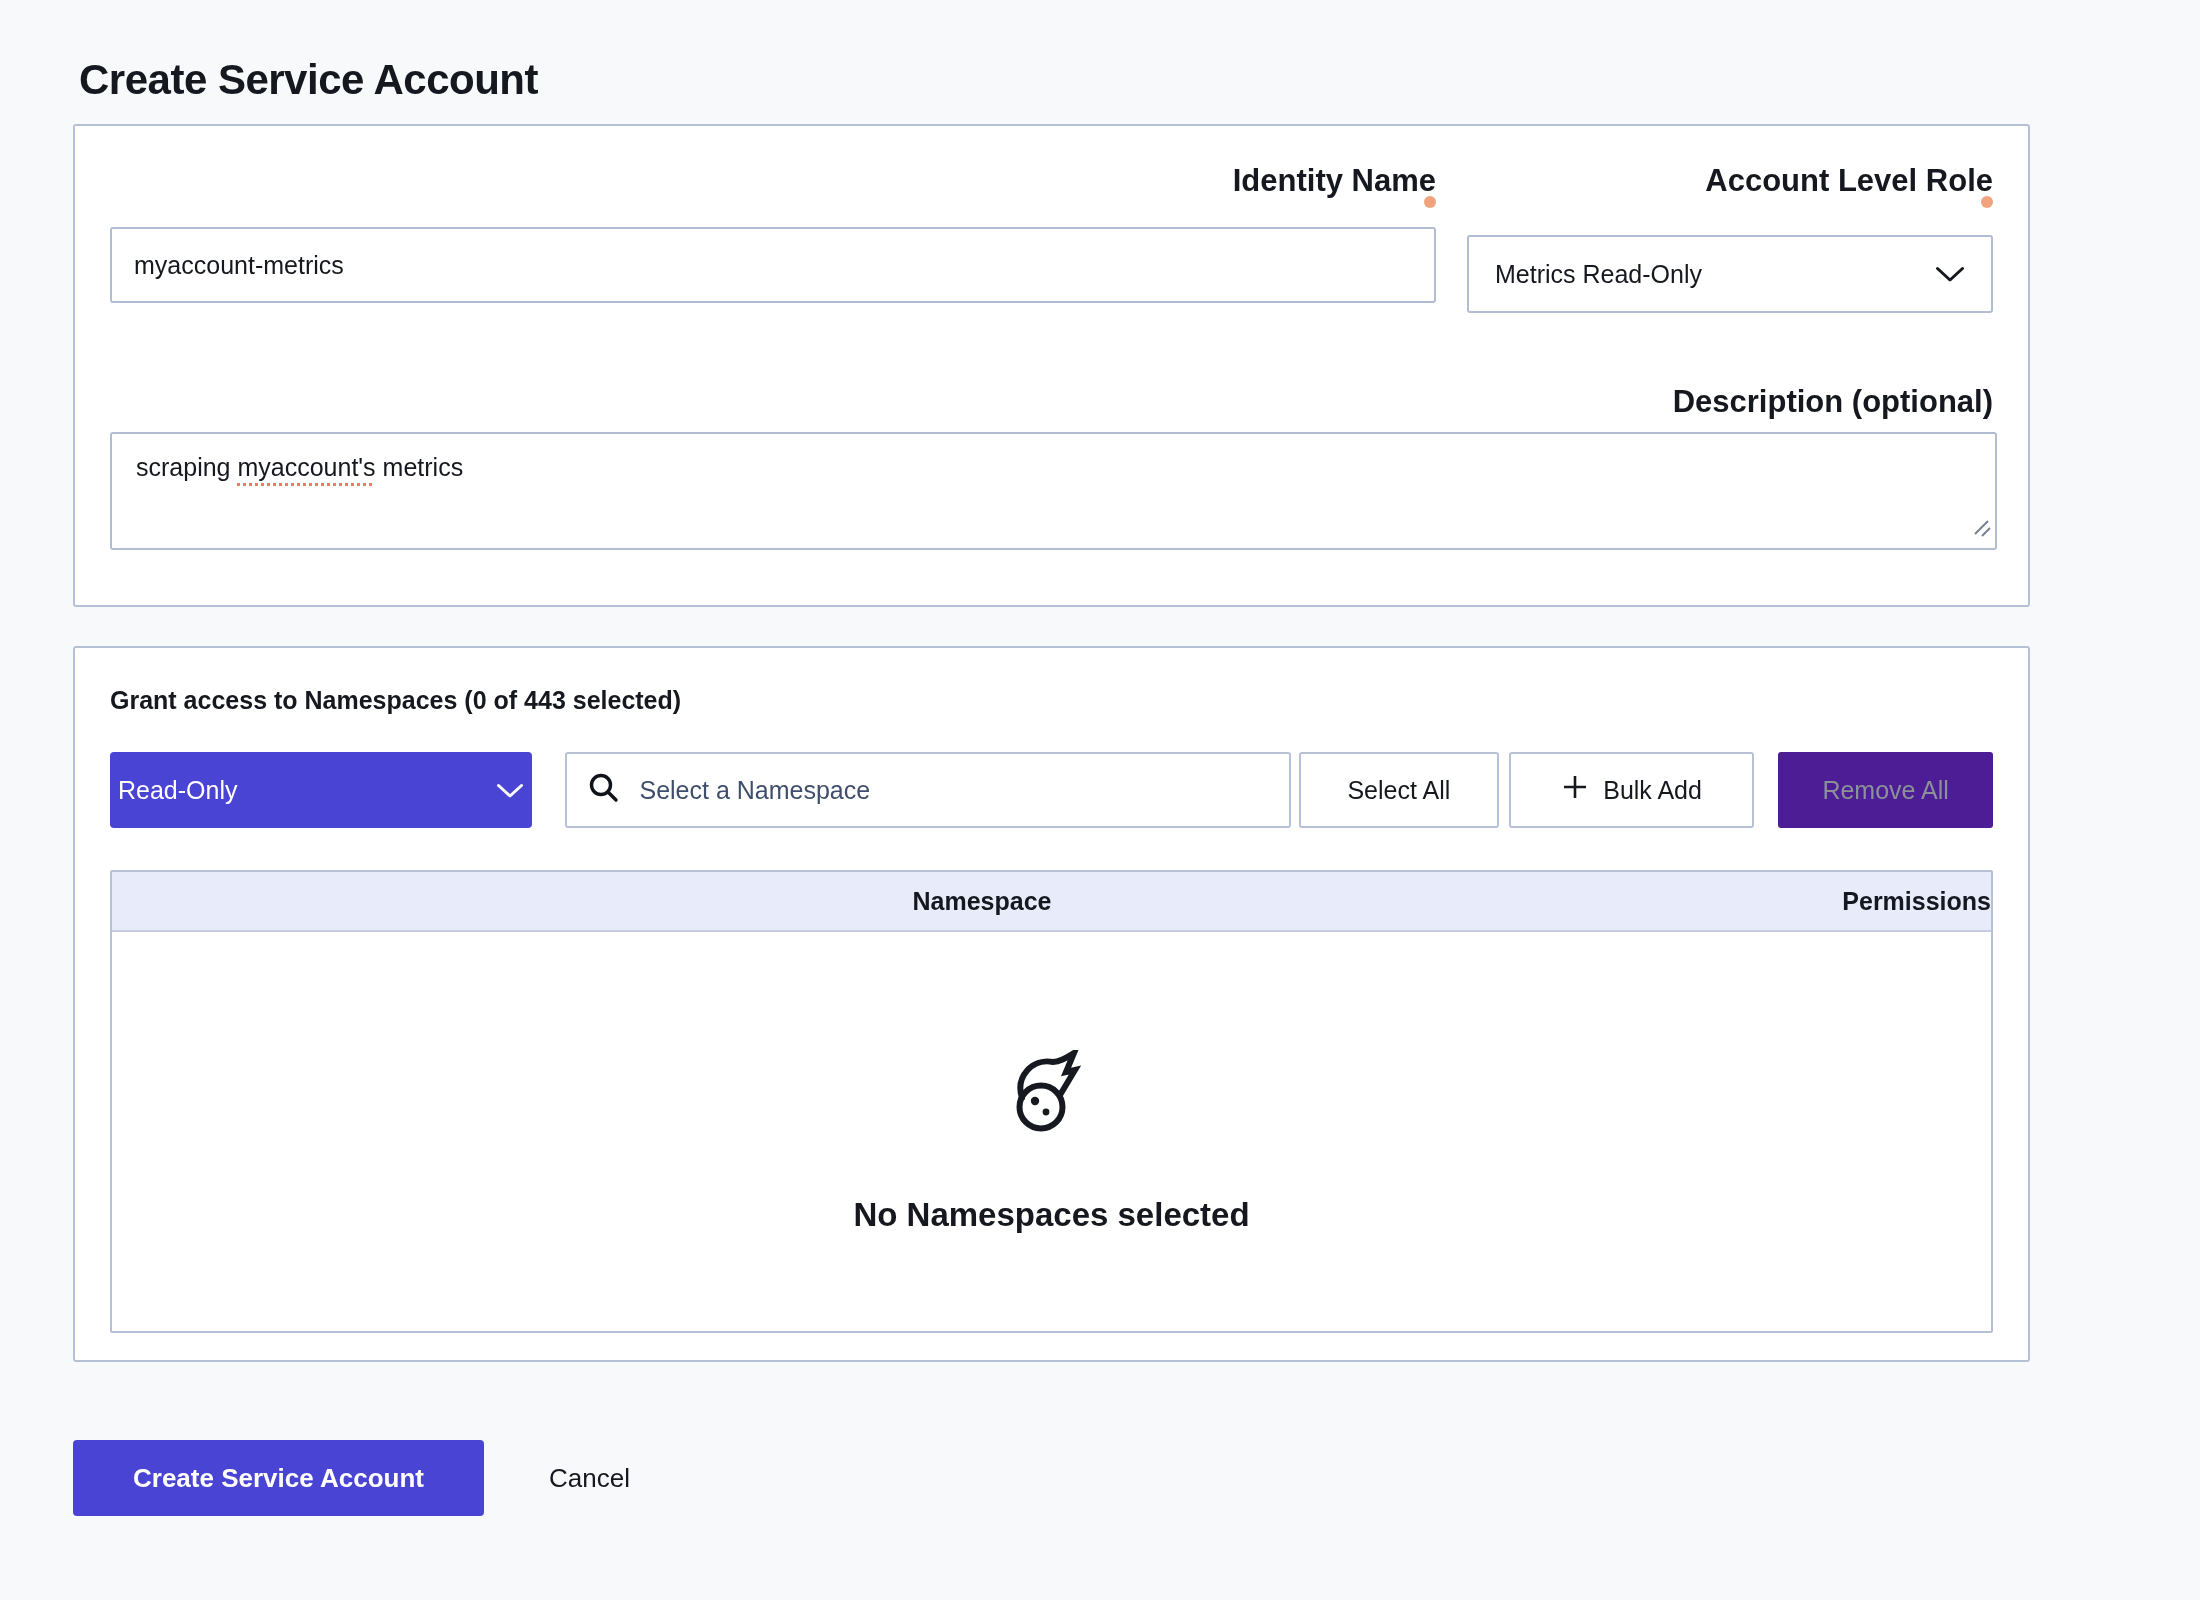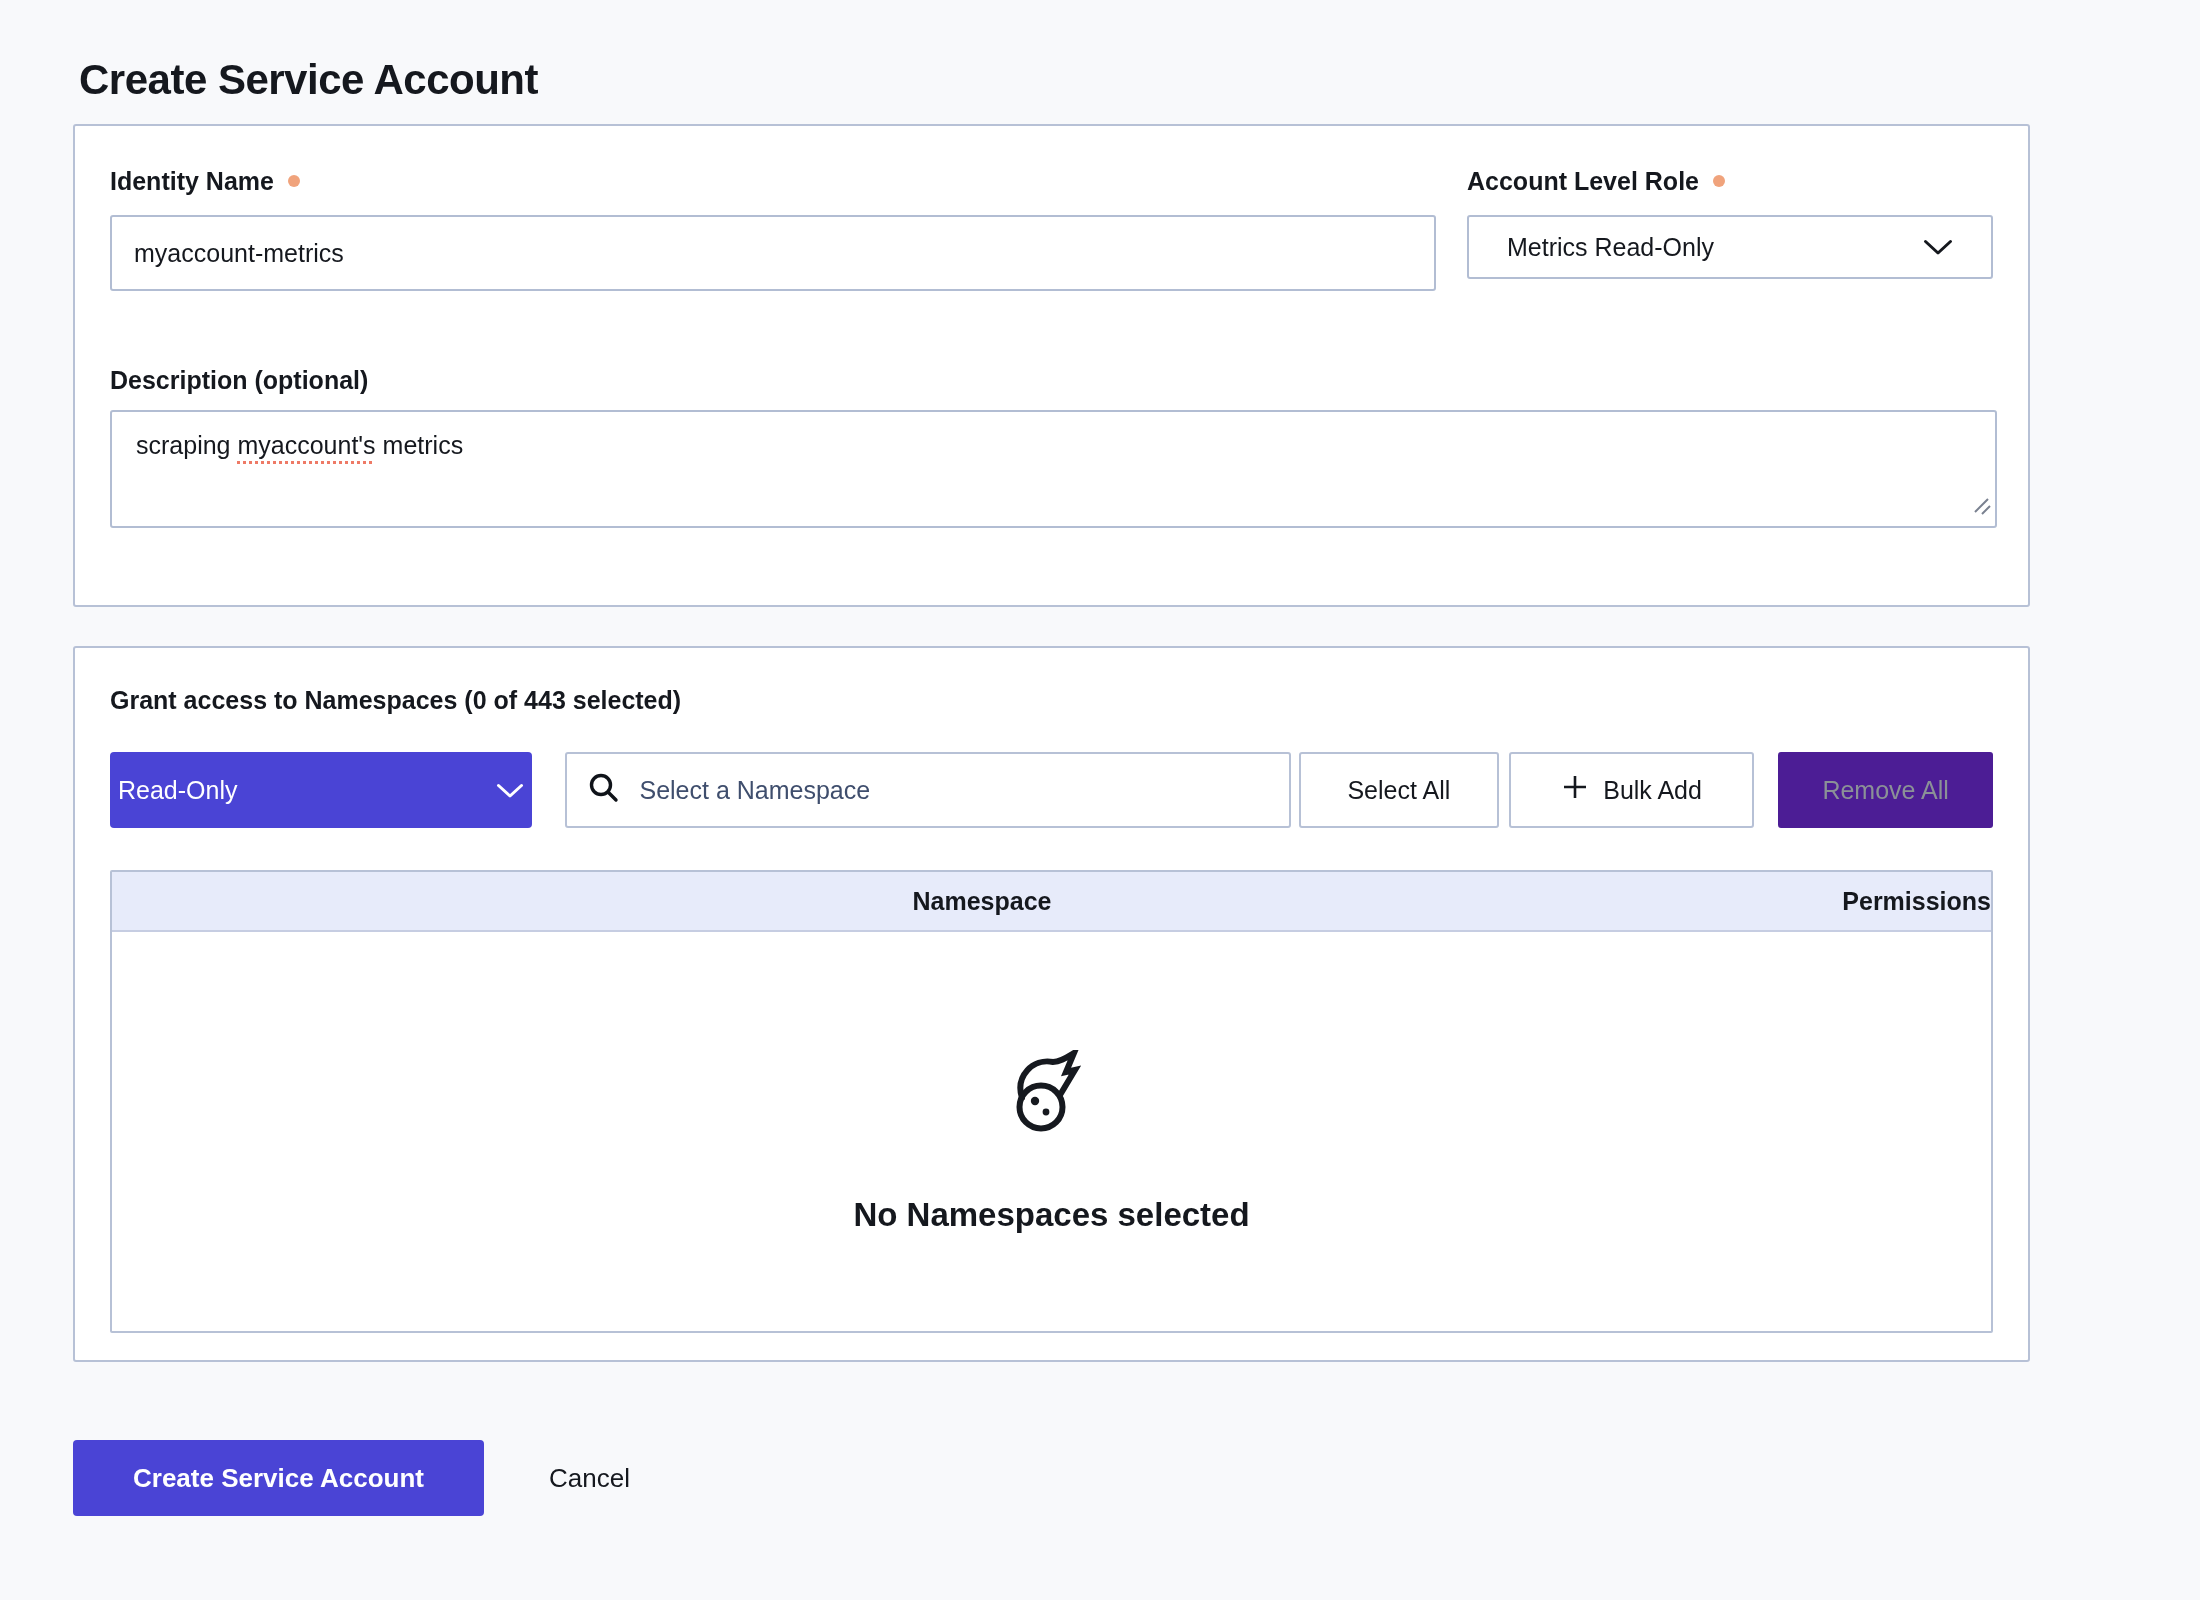--- a/index.html
+++ b/index.html
@@ -15,41 +15,41 @@
     font-size:42px;font-weight:700;letter-spacing:-0.5px;
   }
   .card{
     position:absolute;left:73px;width:1957px;
     background:#ffffff;border:2px solid #b7c1d6;border-radius:3px;
     box-sizing:border-box;
   }
   .card-identity{top:124px;height:483px;padding:40px 35px 0}
   .card-namespaces{top:646px;height:716px;padding:36px 35px 0}
   .field-label{
-    display:flex;align-items:center;
-    font-size:25px;font-weight:600;line-height:30px;
+    display:flex;align-items:flex-end;
+    font-size:31px;font-weight:600;line-height:30px;flex-direction:column;
   }
   .req-dot{
     width:12px;height:12px;border-radius:50%;
     background:#f0a37c;margin-left:14px;flex:0 0 auto;
   }
   .form-row{display:flex}
   .col-name{width:1326px}
   .col-role{margin-left:31px;flex:1}
   .text-input{
     display:block;box-sizing:border-box;width:100%;height:76px;
     margin-top:19px;padding:0 22px;
     border:2px solid #b2bdd3;border-radius:3px;background:#fff;
     font-family:"Liberation Sans", sans-serif;font-size:25px;color:#15181e;
   }
   .select-box{
-    box-sizing:border-box;height:64px;margin-top:19px;
+    box-sizing:border-box;height:78px;margin-top:27px;
     border:2px solid #b2bdd3;border-radius:3px;background:#fff;
     display:flex;align-items:center;justify-content:space-between;
-    padding:0 38px;font-size:25px;cursor:pointer;
+    padding:0 26px;font-size:25px;cursor:pointer;
   }
   .description-block{margin-top:74px}
   .textarea{
     position:relative;box-sizing:border-box;
     width:1887px;height:118px;margin-top:15px;
     border:2px solid #b2bdd3;border-radius:3px;background:#fff;
     font-size:25px;line-height:32px;padding:17px 24px;
     overflow:hidden;
   }
   .misspelled{

